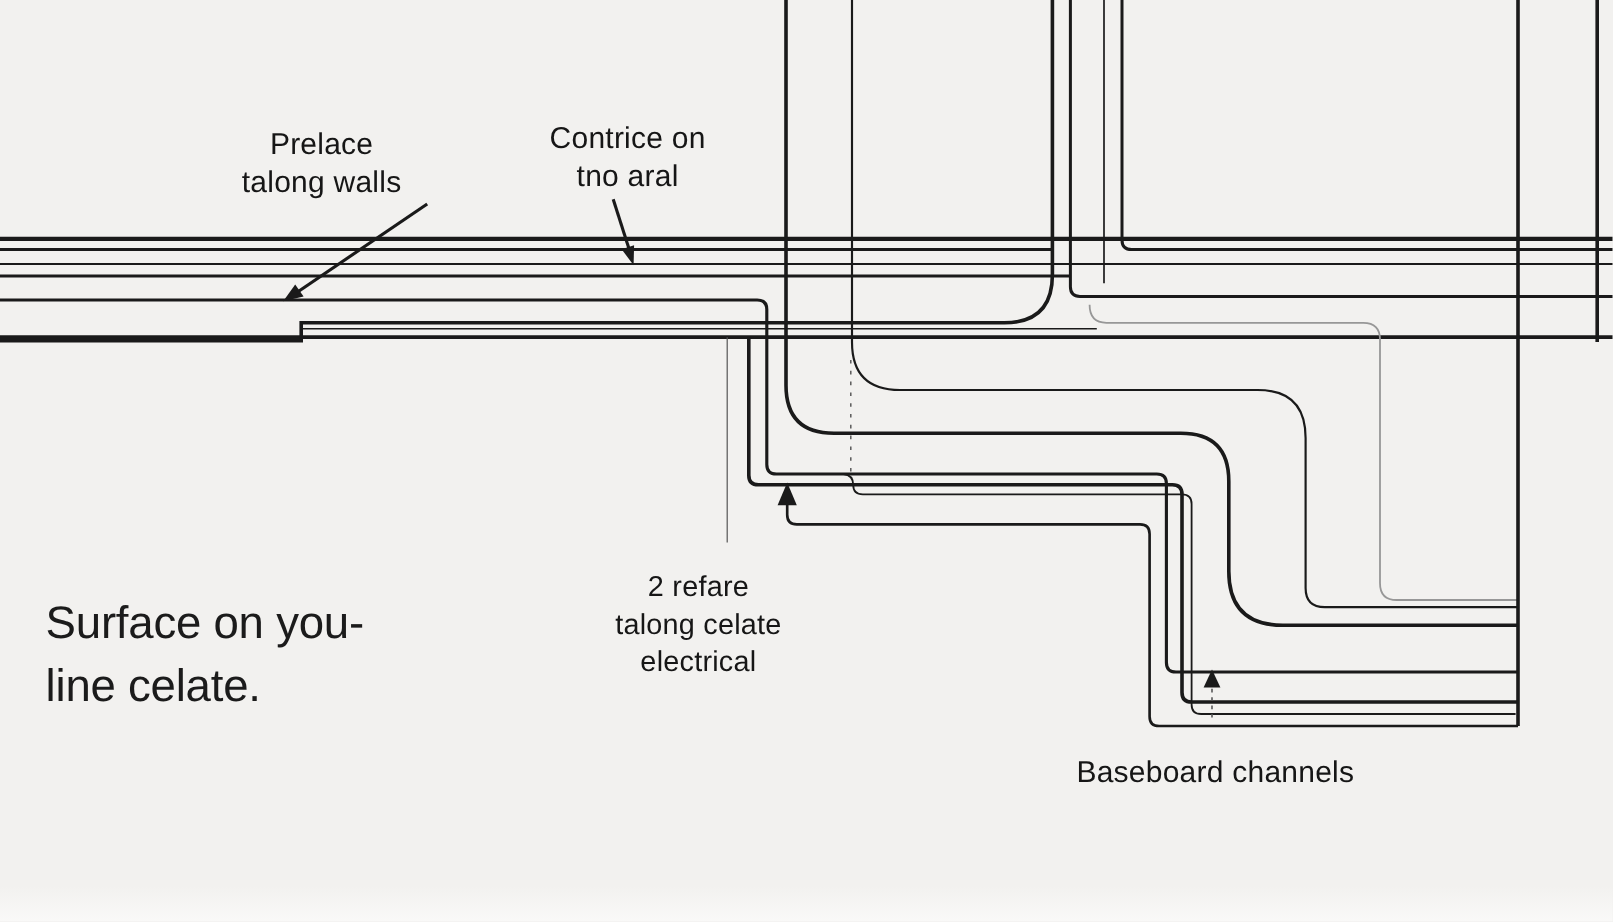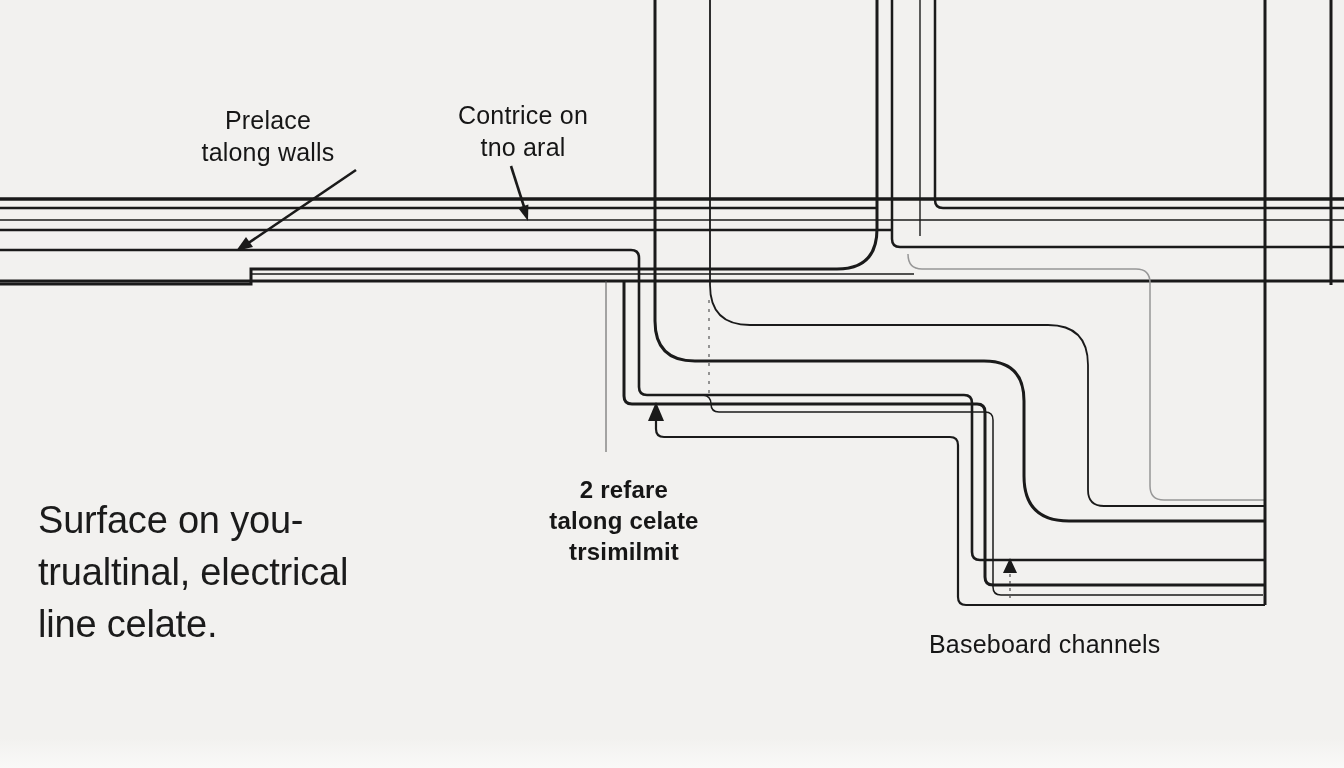--- a/index.html
+++ b/index.html
@@ -132,28 +132,27 @@
     <div>tno aral</div>
   </div>
 
   <div class="lbl" style="left:118px; top:104px; width:300px;">
     <div>Prelace</div>
     <div>talong walls</div>
   </div>
 
   <div class="caption">
     <div>Surface on you-</div>
-    <div>trualtinal, electrical</div>
     <div>line celate.</div>
   </div>
 
-  <div class="lbl refare" style="left:474px; top:474px; width:300px;font-weight:bold;">
+  <div class="lbl refare" style="left:432px; top:474px; width:300px;">
     <div>2 refare</div>
     <div>talong celate</div>
-    <div>trsimilmit</div>
+    <div>electrical</div>
   </div>
 
-  <div class="lbl lbl-left" style="left:897px; top:628px;margin-left:32px;">
+  <div class="lbl lbl-left" style="left:897px; top:628px;">
     <span>Baseboard channels</span>
   </div>
 
   <div class="bottom-fade"></div>
 </div>
 
 </body></html>

